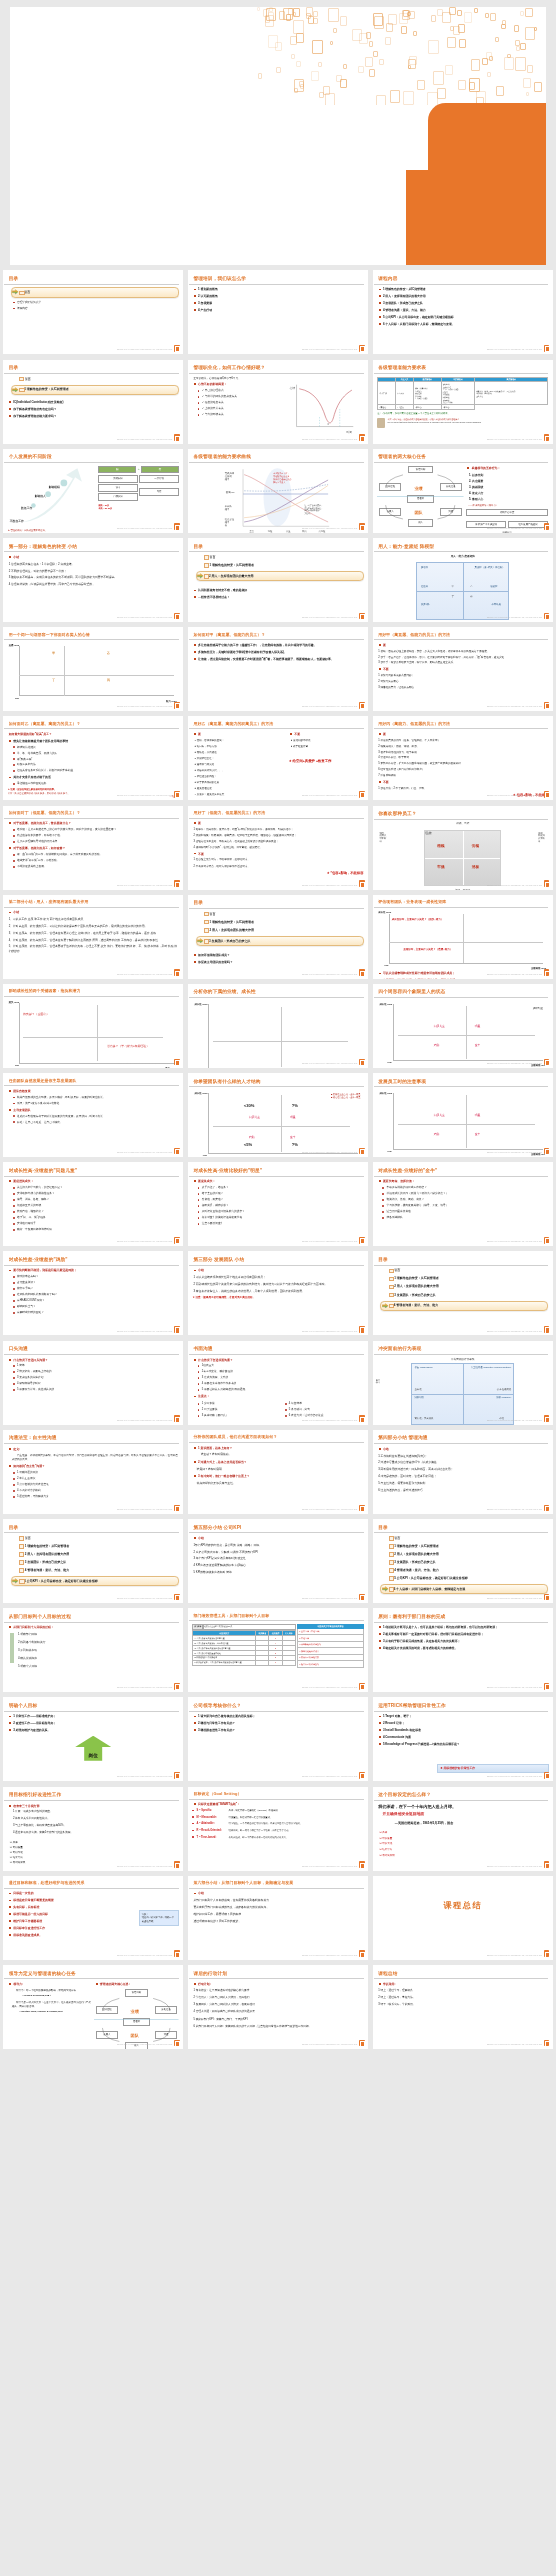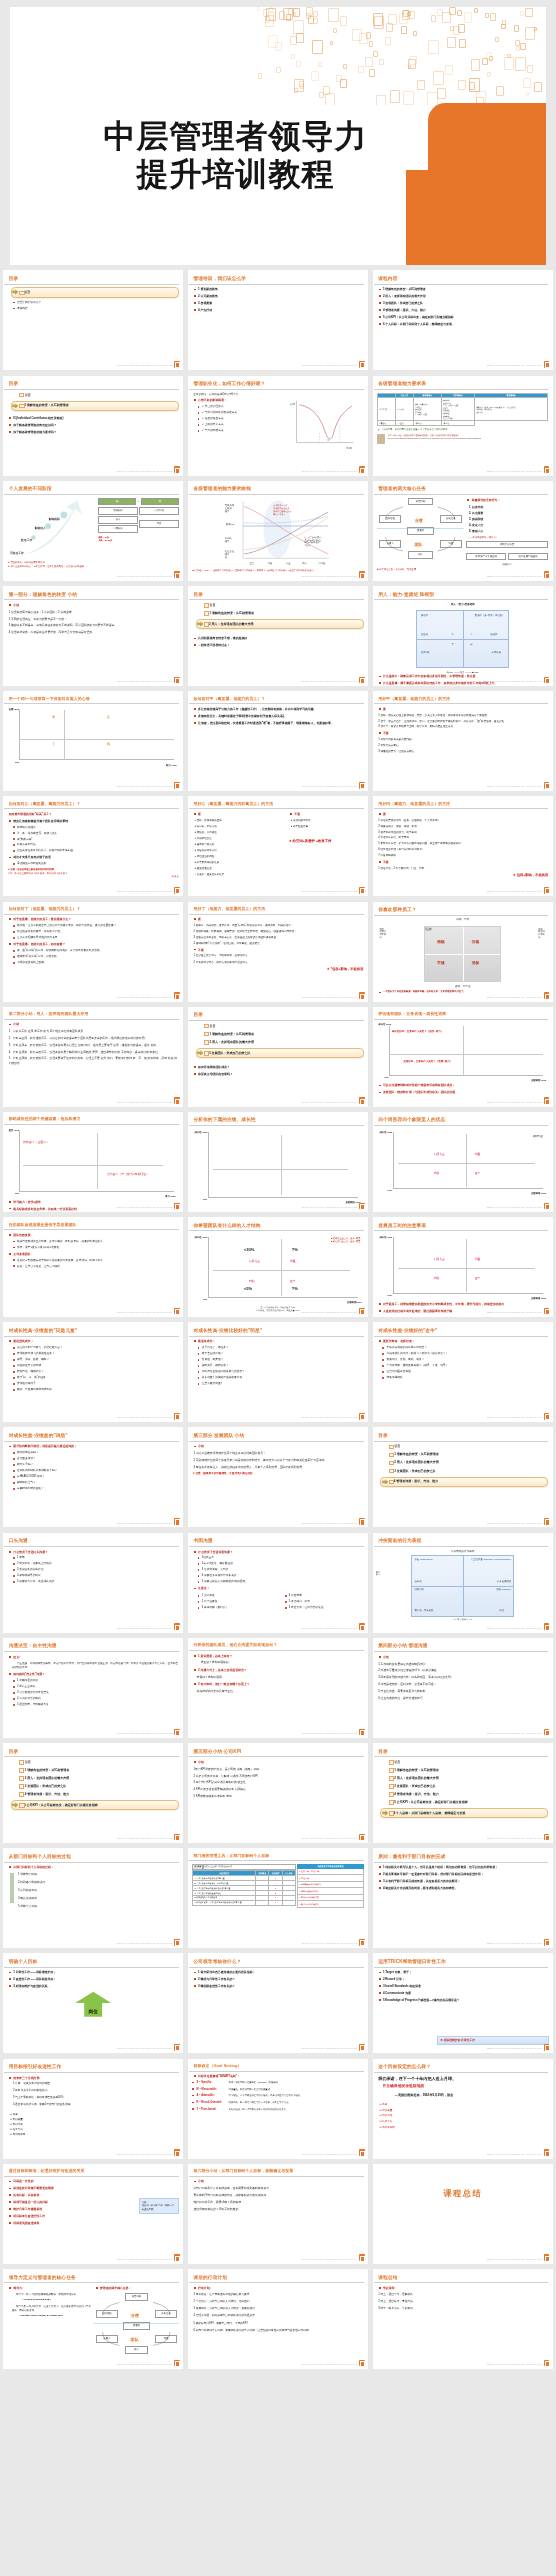--- a/index.html
+++ b/index.html
@@ -50,21 +50,21 @@
   .grid{
     width:556px;
     display:grid;
     grid-template-columns:repeat(3,1fr);
     gap:5.2px 4.6px;
     padding:5.2px 3.1px 7.2px 3.1px;
   }
   .slide{
     position:relative;
     background:#fff;
-    height:100px;
+    height:84px;
     overflow:hidden;
     padding:3.6px 4.6px 6.2px 4.6px;
     font-size:2.7px;
     line-height:1.55;
     color:#1a1a1a;
   }
   .s-title{
     color:#e0762a;
     font-weight:bold;
     font-size:4.7px;
@@ -303,24 +303,20 @@
       <i style="left:116px;top:44px;width:4.6px;height:5.7px;opacity:0.54"></i>
       <i style="left:214px;top:52px;width:9.3px;height:12px;opacity:0.48"></i>
       <i style="left:207px;top:5.2px;width:8.2px;height:10.3px;opacity:0.19"></i>
       <i style="left:8.2px;top:9.3px;width:4.6px;height:6.2px;opacity:0.30"></i>
       <i style="left:263px;top:36px;width:5.7px;height:6.7px;opacity:0.63"></i>
       <i style="left:76px;top:20.6px;width:4.1px;height:5.7px;opacity:0.46"></i>
       <i style="left:117px;top:9.3px;width:9.8px;height:12.4px;opacity:0.46"></i>
       <i style="left:238px;top:30px;width:4.1px;height:5.2px;opacity:0.52"></i>
     </div>
   <div class="orange-shape"></div>
-  <div class="title-text">
-    <div>中层管理者领导力</div>
-    <div>提升培训教程</div>
-  </div>
 </div>
 
 <div class="grid" id="grid">
     <div class="slide">
     <div class="ghost"></div>
     <div class="s-title ">目录</div>
       <div class="s-rule"></div>
       <ul class="toc-list">
         <li class="hl"><svg class="arw" viewBox="0 0 26 20">
             <defs>

